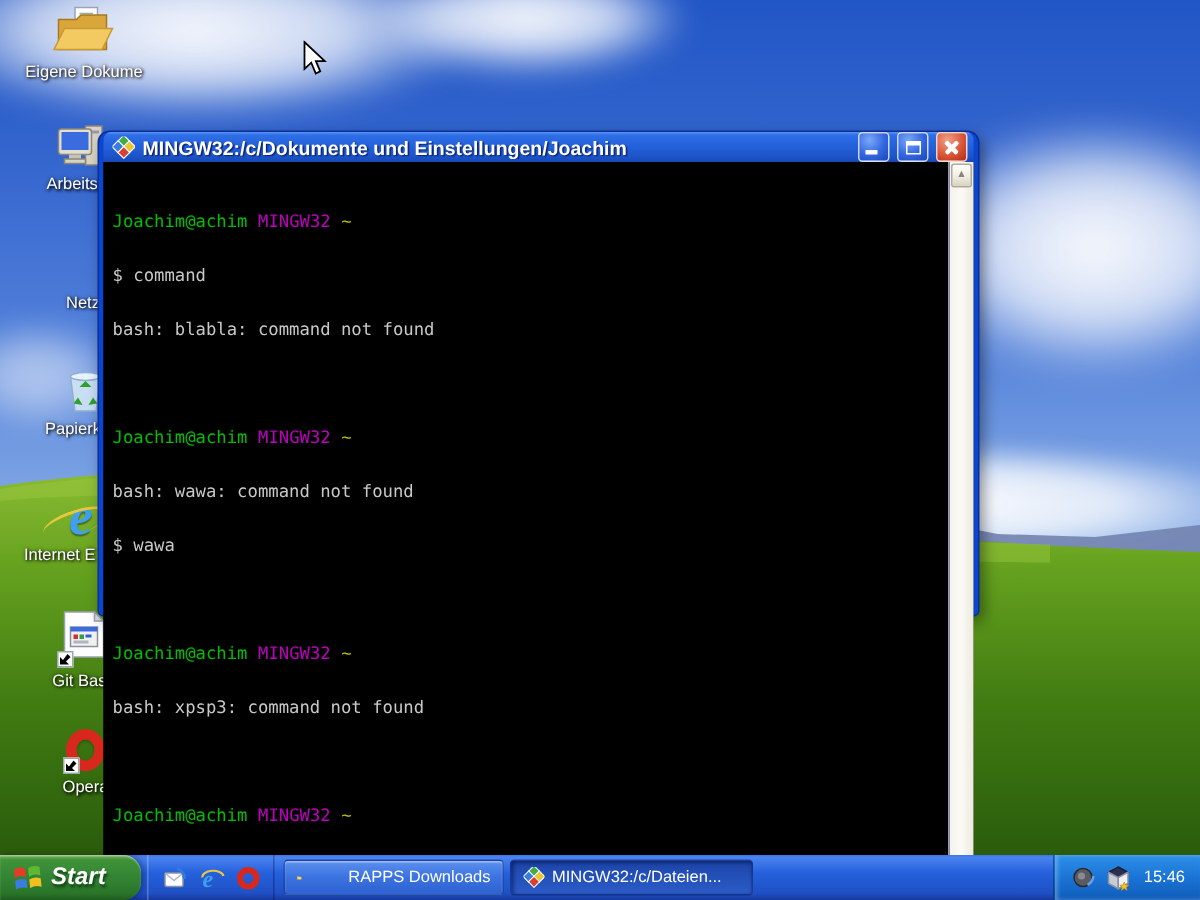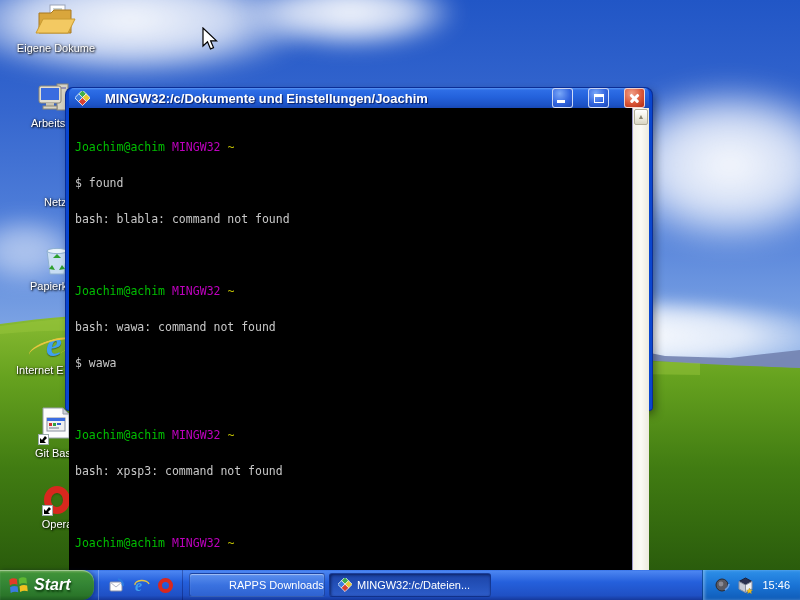--- a/index.html
+++ b/index.html
@@ -35,21 +35,21 @@
   .ie-e:after { content:""; position:absolute; left:-4px; top:13px; width:44px; height:14px;
     border:2px solid #e8c63f; border-bottom:none; border-left:none; border-radius:50%;
     transform:rotate(-18deg); }
 
   
   .xp-window { position:absolute; left:66px; top:88px; width:586px; height:322px;
     border:3px solid #0a46d0; border-top:none; border-radius:7px 7px 3px 3px;
     box-shadow:0 0 0 1px #0a2d96, 3px 4px 10px rgba(0,0,0,.45);
     background:#0a46d0; display:flex; flex-direction:column; }
   .titlebar { height:26px; border-radius:5px 5px 0 0; display:flex; align-items:center;
-    padding:0 4px 0 6px; gap:15px;
+    padding:0 4px 0 6px; gap:5px;
     background:linear-gradient(180deg,#5a96f4 0%,#2e6ee6 10%,#2462dc 45%,#1c52c6 85%,#1848b4 100%);justify-content:flex-end; }
   .title-text { color:#fff; font-weight:bold; font-size:13px; flex:1;
     text-shadow:1px 1px 1px rgba(8,24,90,.9); white-space:nowrap; overflow:hidden; }
   .winbtn { width:21px; height:20px; border-radius:3px; border:1px solid rgba(255,255,255,.75);
     position:relative; cursor:pointer;
     background:radial-gradient(circle at 35% 25%, #7aa8f8 0%, #3366e0 55%, #1b47b8 100%); }
   .winbtn.close { background:radial-gradient(circle at 35% 25%, #f0a088 0%, #da5738 55%, #b22a12 100%); }
   .glyph-min { position:absolute; left:4px; bottom:4px; width:8px; height:3px; background:#fff; }
   .glyph-max { position:absolute; left:5px; top:5px; width:10px; height:9px;
     border:1px solid #fff; border-top:3px solid #fff; }
@@ -84,21 +84,21 @@
   .start-label { color:#fff; font-size:16px; font-weight:bold; font-style:italic;
     text-shadow:1px 2px 2px rgba(0,40,0,.7); }
   .ql { display:flex; align-items:center; gap:8px; padding:0 9px; height:30px;
     border-left:1px solid rgba(255,255,255,.25); border-right:1px solid rgba(0,0,60,.3); margin-left:4px; }
   .ql-icon { width:17px; height:17px; cursor:pointer; display:block; }
   .ql-opera { width:15px; height:15px; border-radius:50%; border:4px solid #d8281e; background:transparent; }
   .taskbtns { display:flex; gap:4px; padding-left:6px; flex:1; align-items:center; }
   .taskbtn { height:24px; border-radius:3px; display:flex; align-items:center; gap:5px;
     padding:0 8px; color:#fff; font-size:11px; cursor:pointer; white-space:nowrap;
     overflow:hidden; border:1px solid rgba(0,20,90,.4); }
-  .taskbtn.inactive { width:136px;
+  .taskbtn.inactive { width:147px;
     background:linear-gradient(180deg,#5c90ee 0%,#3a72e0 50%,#2e62d0 100%);
     box-shadow:inset 0 1px 1px rgba(255,255,255,.45);gap:31px; }
   .taskbtn.active { width:162px;
     background:linear-gradient(180deg,#1c44a8 0%,#2553bc 60%,#2d5cc8 100%);
     box-shadow:inset 1px 1px 3px rgba(0,10,50,.6); }
   .tray { height:30px; display:flex; align-items:center; gap:6px; padding:0 10px 0 12px;
     background:linear-gradient(180deg,#2e90e8 0%,#1a74d6 50%,#0f5cb8 100%);
     border-left:1px solid rgba(0,20,80,.45); box-shadow:inset 2px 0 3px rgba(255,255,255,.3); }
   .tray-time { color:#fff; font-size:11px; padding-left:2px; }
 </style>
@@ -226,21 +226,21 @@
           <span class="glyph-max"></span>
         </span>
       <span class="winbtn close">
           <span class="glyph-close-a"></span>
           <span class="glyph-close-b"></span>
         </span>
     </div>
     <div class="win-body">
       <div class="term">
         <div class="tline"><span class="c-user">Joachim@achim</span><span class="c-sys">MINGW32</span><span class="c-path">~</span></div>
-        <div class="tline">$ found</div>
+        <div class="tline">$ command</div>
         <div class="tline">bash: blabla: command not found</div>
         <div class="tline"></div>
         <div class="tline"><span class="c-user">Joachim@achim</span><span class="c-sys">MINGW32</span><span class="c-path">~</span></div>
         <div class="tline">bash: wawa: command not found</div>
         <div class="tline">$ wawa</div>
         <div class="tline"></div>
         <div class="tline"><span class="c-user">Joachim@achim</span><span class="c-sys">MINGW32</span><span class="c-path">~</span></div>
         <div class="tline">bash: xpsp3: command not found</div>
         <div class="tline"></div>
         <div class="tline"><span class="c-user">Joachim@achim</span><span class="c-sys">MINGW32</span><span class="c-path">~</span></div>

